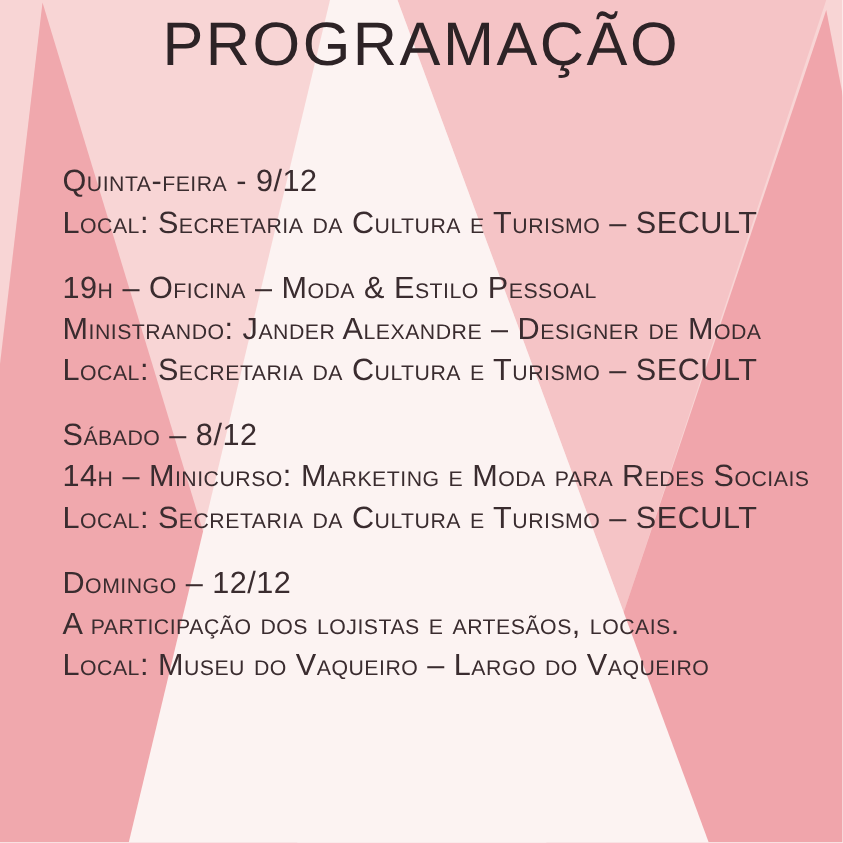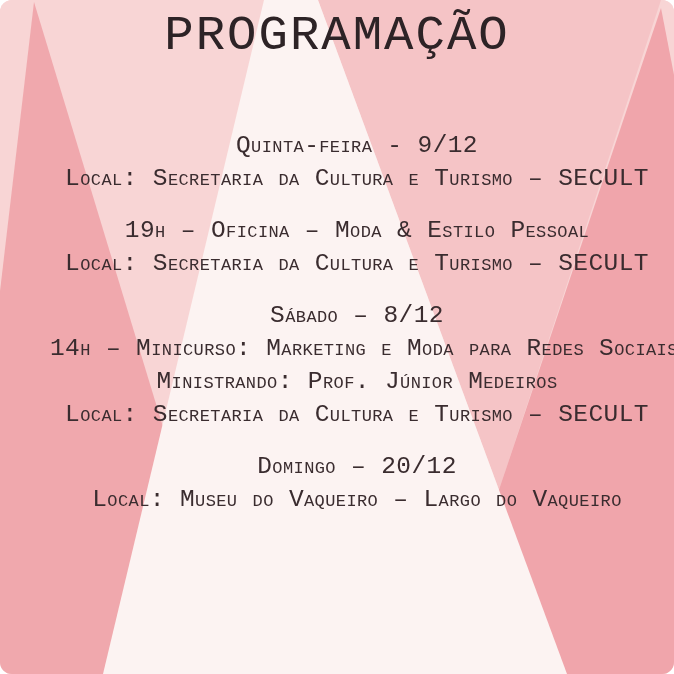--- a/index.html
+++ b/index.html
@@ -2,22 +2,21 @@
 <html lang="pt"><head>
 <meta charset="utf-8">
 <style>
   html, body { margin: 0; padding: 0; background: #ffffff; }
   .poster {
     position: relative;
     width: 674px;
     height: 674px;
     overflow: hidden;
     background: #f8d5d5;
-    font-family: Liberation Mono, monospace;
-    border-radius: 12px;
+    font-family: Liberation Sans, sans-serif;
   }
   .bg-svg {
     position: absolute;
     inset: 0;
     width: 674px;
     height: 674px;
     display: block;
   }
   .title {
     position: absolute;
@@ -40,21 +39,20 @@
     font-size: 24.5px;
     font-variant: small-caps;
     letter-spacing: 0.4px;
   }
   .session { margin: 0 0 19px 0; }
   .line {
     display: block;
     height: 33px;
     line-height: 33px;
     white-space: nowrap;
-    text-align: center;
   }
 </style>
 </head>
 <body>
 
 <div class="poster">
 
   <svg class="bg-svg" viewBox="0 0 674 674" aria-hidden="true">
     <rect x="0" y="0" width="674" height="674" fill="#f8d5d5"></rect>
     <polygon points="318,0 661,0 499,490" fill="#f5c4c6"></polygon>
@@ -67,29 +65,30 @@
 
   <div class="schedule">
 
     <div class="session">
       <span class="line">Quinta-feira - 9/12</span>
       <span class="line">Local: Secretaria da Cultura e Turismo – SECULT</span>
     </div>
 
     <div class="session">
       <span class="line">19h – Oficina – Moda &amp; Estilo Pessoal</span>
+      <span class="line">Ministrando: Jander Alexandre – Designer de Moda</span>
       <span class="line">Local: Secretaria da Cultura e Turismo – SECULT</span>
     </div>
 
     <div class="session">
       <span class="line">Sábado – 8/12</span>
       <span class="line">14h – Minicurso: Marketing e Moda para Redes Sociais</span>
-      <span class="line">Ministrando: Prof. Júnior Medeiros</span>
       <span class="line">Local: Secretaria da Cultura e Turismo – SECULT</span>
     </div>
 
     <div class="session">
-      <span class="line">Domingo – 20/12</span>
+      <span class="line">Domingo – 12/12</span>
+      <span class="line">A participação dos lojistas e artesãos, locais.</span>
       <span class="line">Local: Museu do Vaqueiro – Largo do Vaqueiro</span>
     </div>
 
   </div>
 </div>
 
 </body></html>

